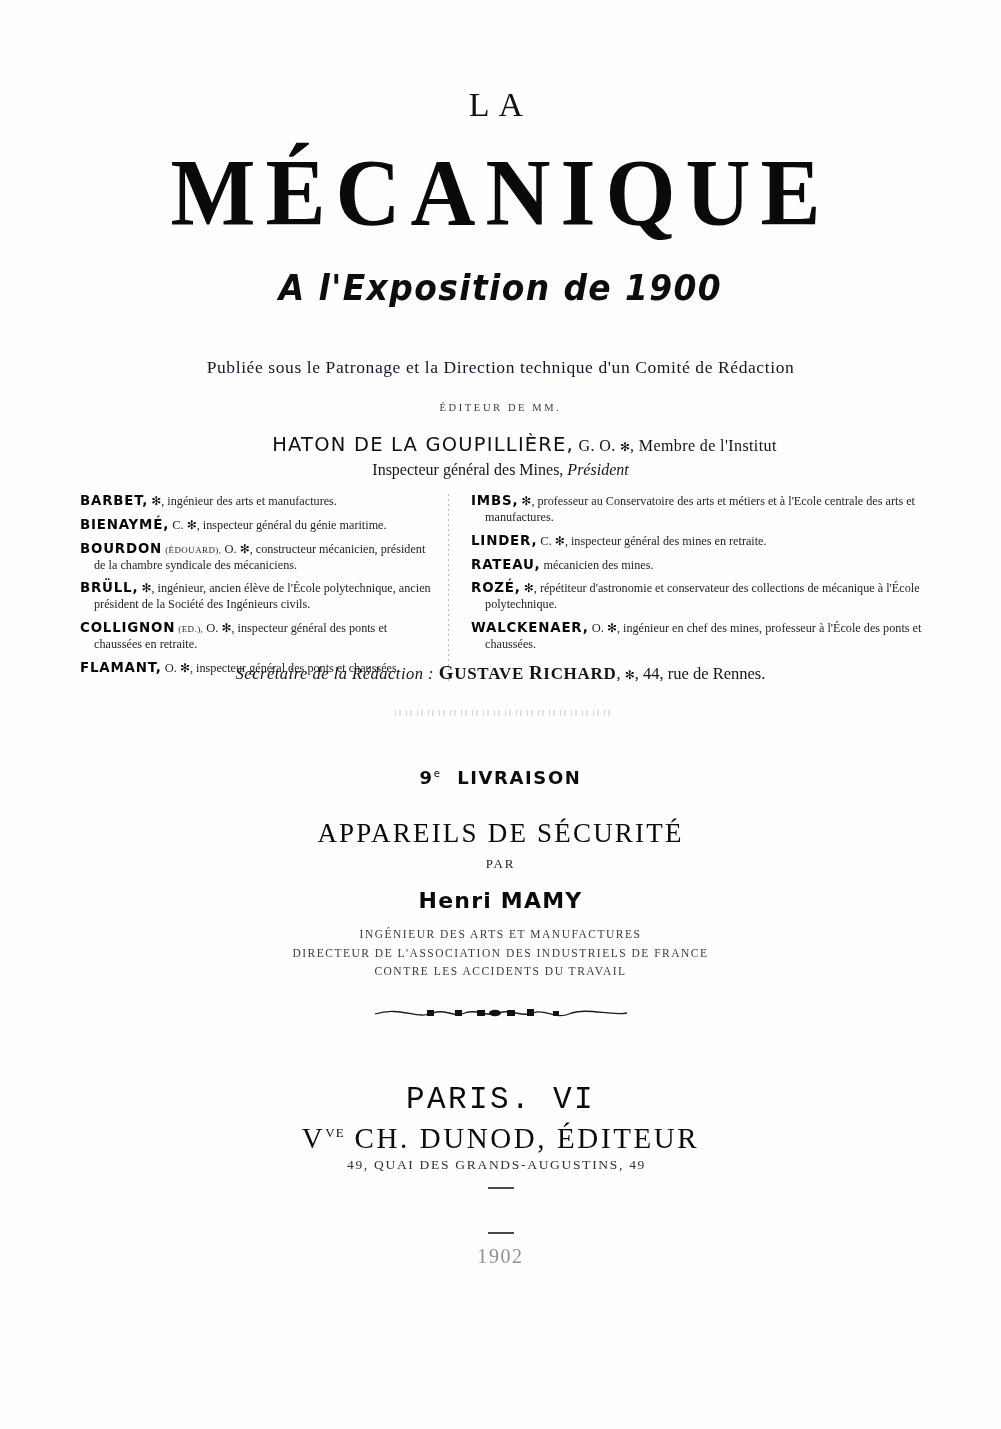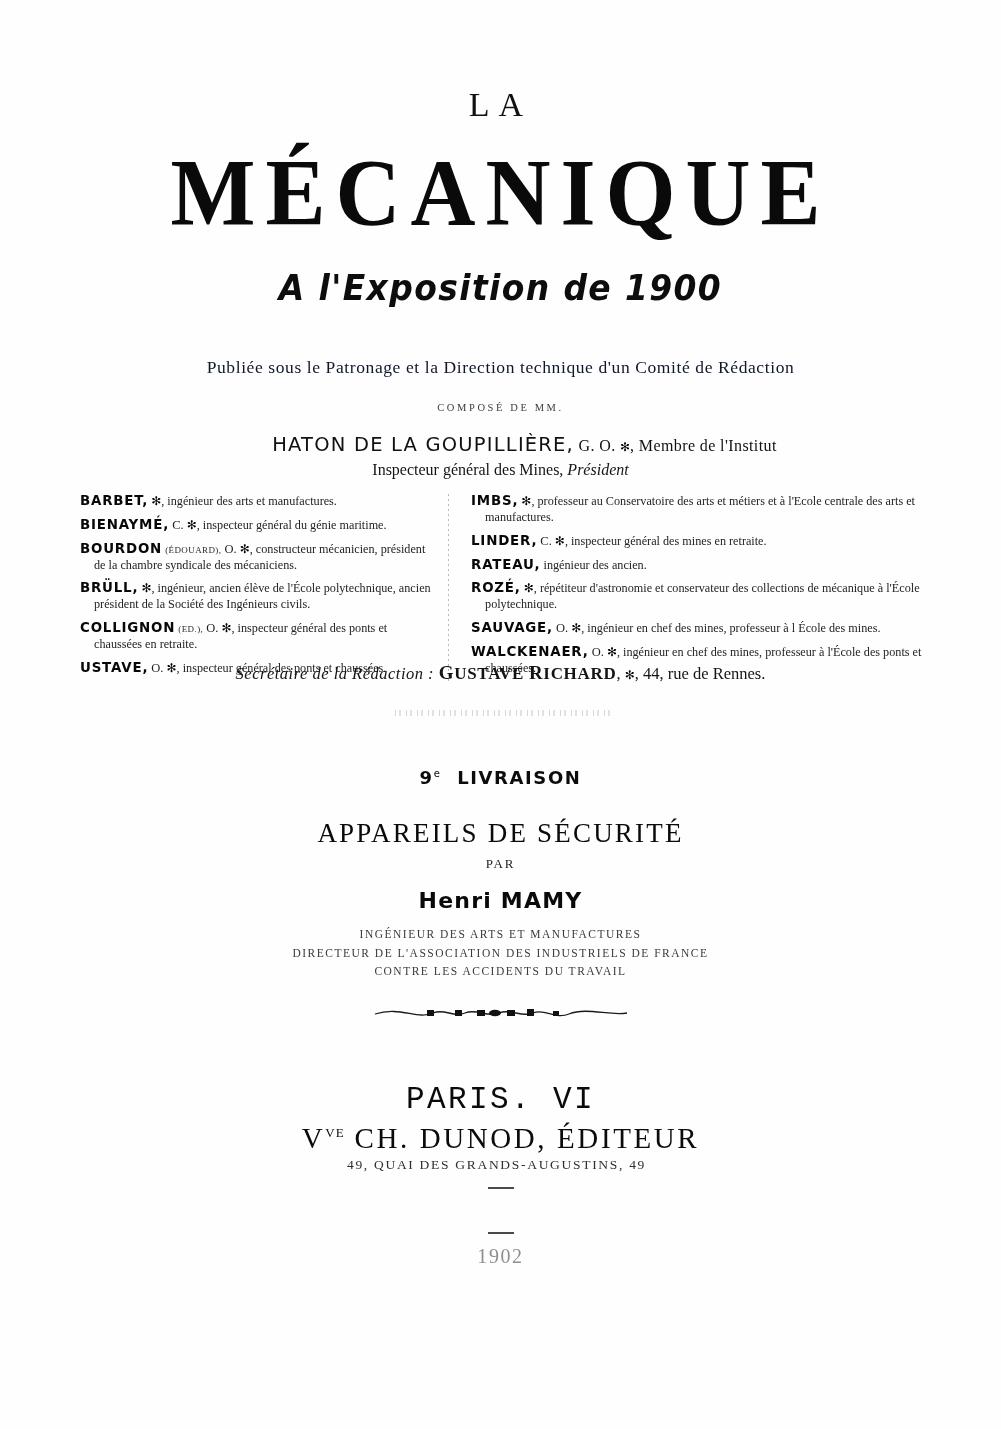--- a/index.html
+++ b/index.html
@@ -326,45 +326,44 @@
 </style>
 </head>
 <body>
 
 <div class="page">
 
   <div class="la-line">LA</div>
   <div class="main-title">MÉCANIQUE</div>
   <div class="subtitle">A l'Exposition de 1900</div>
   <div class="patronage">Publiée sous le Patronage et la Direction technique d'un Comité de Rédaction</div>
-  <div class="compose">COMPOSÉ DE MM.</div>
+  <div class="compose">ÉDITEUR DE MM.</div>
 
   <div class="president-name">
     <span class="surname">HATON DE LA GOUPILLIÈRE,</span><span class="creds"> <span>G. O.</span> <span class="rosette">✻</span><span>, Membre de l'Institut</span></span>
   </div>
   <div class="president-role">
     <span>Inspecteur général des Mines, </span><i>Président</i>
   </div>
 
   <div class="committee">
     <div class="col col-left" id="col-left">
         <div class="member"><span class="mname">BARBET,</span> <span class="rosette">✻</span><span>, ingénieur des arts et manufactures.</span></div>
         <div class="member"><span class="mname">BIENAYMÉ,</span> <span class="rank">C.</span> <span class="rosette">✻</span><span>, inspecteur général du génie maritime.</span></div>
         <div class="member"><span class="mname">BOURDON</span> <span class="paren">(ÉDOUARD),</span> <span class="rank">O.</span> <span class="rosette">✻</span><span>, constructeur mécanicien, président de la chambre syndicale des mécaniciens.</span></div>
         <div class="member"><span class="mname">BRÜLL,</span> <span class="rosette">✻</span><span>, ingénieur, ancien élève de l'École polytechnique, ancien président de la Société des Ingénieurs civils.</span></div>
         <div class="member"><span class="mname">COLLIGNON</span> <span class="paren">(ED.),</span> <span class="rank">O.</span> <span class="rosette">✻</span><span>, inspecteur général des ponts et chaussées en retraite.</span></div>
-        <div class="member"><span class="mname">USTAVE,</span> <span class="rank">O.</span> <span class="rosette">✻</span><span>, inspecteur général des ponts et chaussées.</span></div>
+        <div class="member"><span class="mname">FLAMANT,</span> <span class="rank">O.</span> <span class="rosette">✻</span><span>, inspecteur général des ponts et chaussées.</span></div>
       </div>
     <div class="col-div"></div>
     <div class="col col-right" id="col-right">
         <div class="member"><span class="mname">IMBS,</span> <span class="rosette">✻</span><span>, professeur au Conservatoire des arts et métiers et à l'Ecole centrale des arts et manufactures.</span></div>
         <div class="member"><span class="mname">LINDER,</span> <span class="rank">C.</span> <span class="rosette">✻</span><span>, inspecteur général des mines en retraite.</span></div>
-        <div class="member"><span class="mname">RATEAU,</span><span> ingénieur des ancien.</span></div>
+        <div class="member"><span class="mname">RATEAU,</span><span> mécanicien des mines.</span></div>
         <div class="member"><span class="mname">ROZÉ,</span> <span class="rosette">✻</span><span>, répétiteur d'astronomie et conservateur des collections de mécanique à l'École polytechnique.</span></div>
-        <div class="member"><span class="mname">SAUVAGE,</span> <span class="rank">O.</span> <span class="rosette">✻</span><span>, ingénieur en chef des mines, professeur à l École des mines.</span></div>
         <div class="member"><span class="mname">WALCKENAER,</span> <span class="rank">O.</span> <span class="rosette">✻</span><span>, ingénieur en chef des mines, professeur à l'École des ponts et chaussées.</span></div>
       </div>
   </div>
 
   <div class="secretary">
     <span class="lead">Secrétaire de la Rédaction : </span><span class="sname"><span class="big">G</span><span>USTAVE</span> <span class="big">R</span><span>ICHARD</span></span><span>, </span><span class="rosette">✻</span><span>, 44, rue de Rennes.</span>
   </div>
 
   <div class="faint-rule"></div>
 

